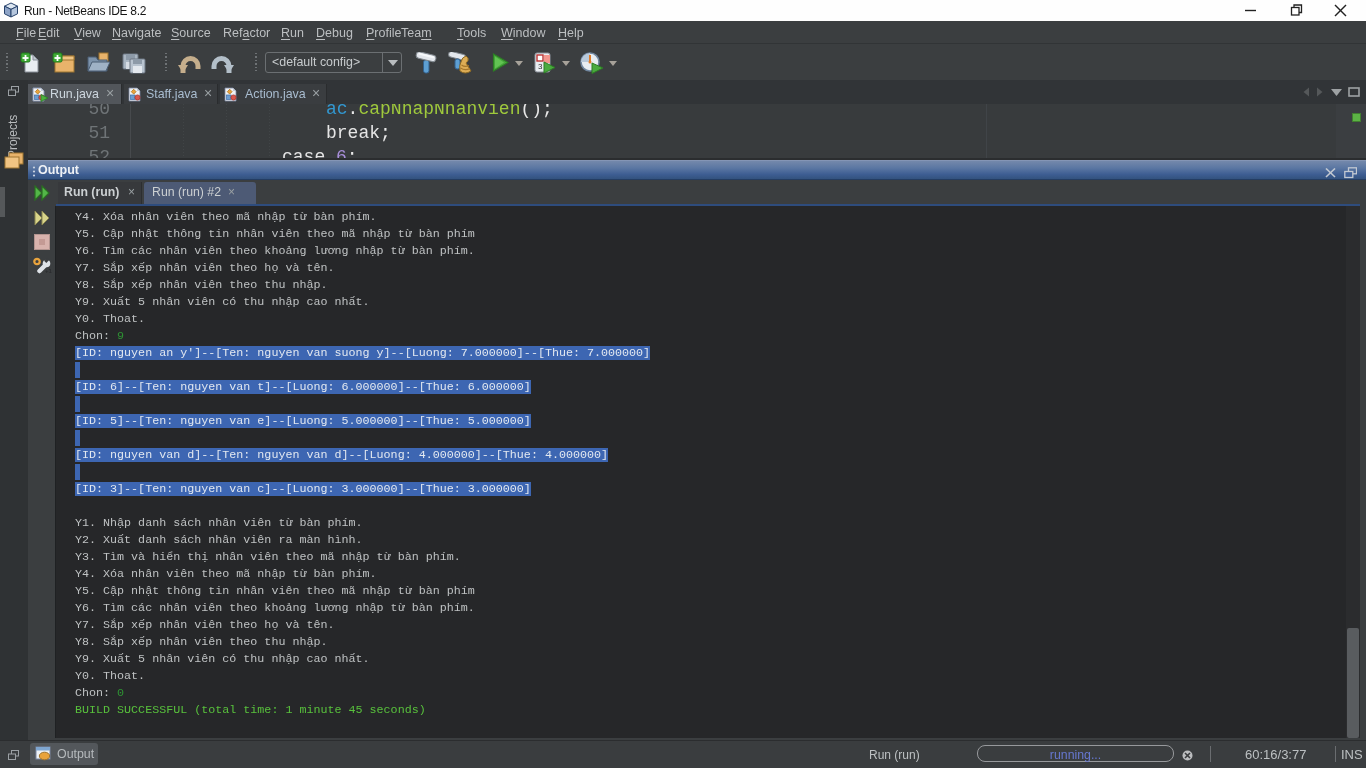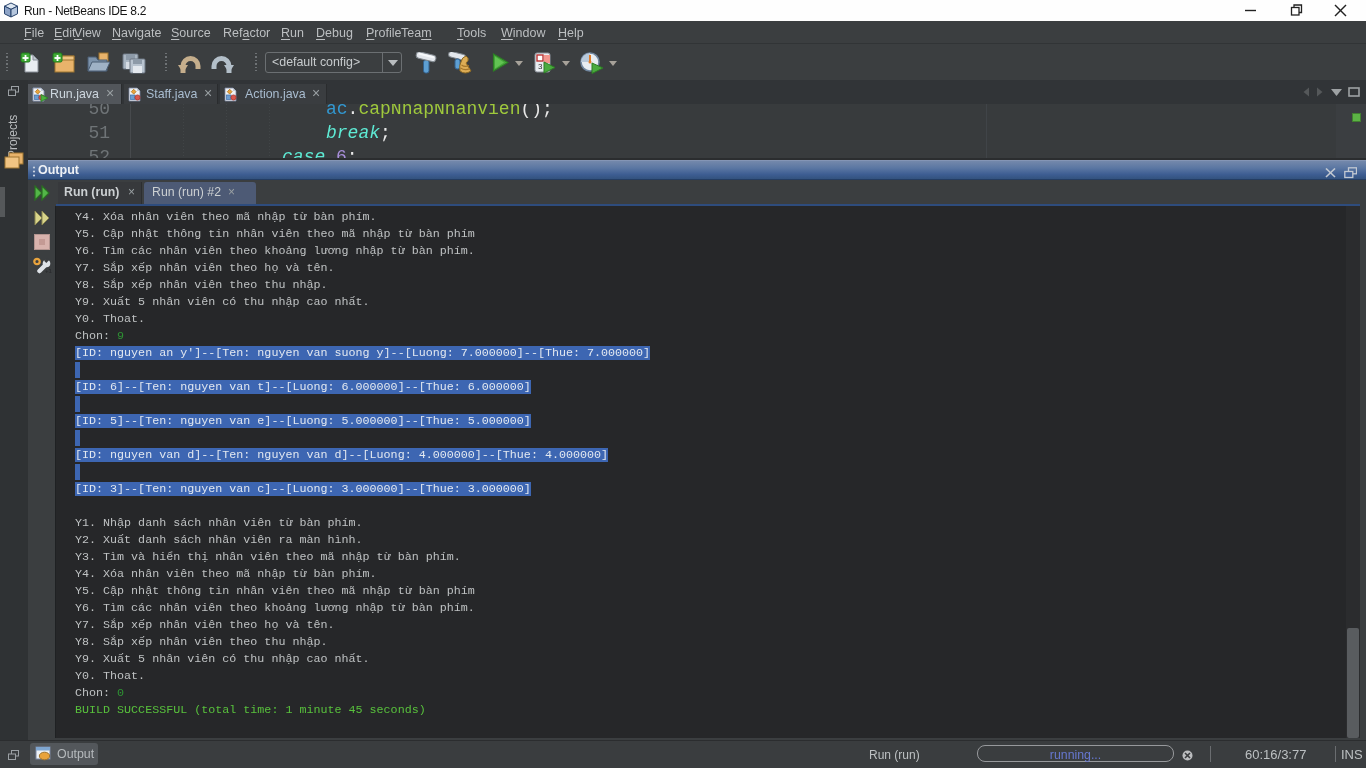--- a/index.html
+++ b/index.html
@@ -37,21 +37,21 @@
 
 #editor{left:28px;top:104px;width:1338px;height:56px;background:#383b3d;overflow:hidden}
 #gutterline{position:absolute;left:102px;top:0;width:1px;height:56px;background:#474a4d}
 .lnum{position:absolute;font-size:18px;font-family:"Liberation Mono",monospace;color:#6f7477;width:82px;text-align:right}
 .codeline{position:absolute;font-size:18px;font-family:"Liberation Mono",monospace;white-space:pre;color:#e8e8e8}
 .iguide{position:absolute;top:0;width:1px;height:56px;
  background-image:repeating-linear-gradient(180deg,#414547 0 1px,transparent 1px 3px)}
 #marginline{position:absolute;left:958px;top:0;width:1px;height:56px;background:#404448}
 #errcol{position:absolute;left:1308px;top:0;width:30px;height:56px;background:#3b3e41}
 #errsq{position:absolute;left:1324px;top:9px;width:9px;height:9px;background:#5cb345;border:1px solid #417f30}
-.kw{color:#5eead4;font-style:italic}
+.kw{color:#e5e5e5;}
 .meth{color:#9fc93c}
 .var{color:#3298d1}
 .num{color:#a98fdb}
 
 #outheader{left:28px;top:160px;width:1338px;height:20px;
  background:linear-gradient(180deg,#7488ab 0%,#5a76a2 40%,#3d5d92 75%,#33527e 100%);
  border-top:1px solid #8495b5;border-bottom:1px solid #243d63}
 #outheader .cap{position:absolute;left:10px;top:2px;font-size:12.5px;font-weight:bold;color:#eef1f5}
 #outtabs{left:28px;top:180px;width:1338px;height:24px;background:#3b3e40}
 .otab .lab{position:absolute;font-size:12.3px;color:#ccd0d2;white-space:pre}
@@ -88,22 +88,22 @@
     <svg class="abs" style="left:1243px;top:0" width="123" height="21" viewBox="0 0 123 21">
       <line x1="2" y1="10.5" x2="13" y2="10.5" stroke="#222" stroke-width="1.4"></line>
       <rect x="48.5" y="7.5" width="7.5" height="7.5" fill="none" stroke="#222" stroke-width="1.3"></rect>
       <path d="M51 7.5 V5 H58.5 V12.5 H56" fill="none" stroke="#222" stroke-width="1.3"></path>
       <line x1="92" y1="5" x2="103" y2="16" stroke="#222" stroke-width="1.4"></line>
       <line x1="103" y1="5" x2="92" y2="16" stroke="#222" stroke-width="1.4"></line>
     </svg>
   </div>
 
   <div class="abs" id="menubar">
-    <span class="mi" style="left:24px"><u>F</u>ile</span>
-    <span class="mi" style="left:54px"><u>E</u>dit</span>
+    <span class="mi" style="left:16px"><u>F</u>ile</span>
+    <span class="mi" style="left:38px"><u>E</u>dit</span>
     <span class="mi" style="left:74px"><u>V</u>iew</span>
     <span class="mi" style="left:112px"><u>N</u>avigate</span>
     <span class="mi" style="left:171px"><u>S</u>ource</span>
     <span class="mi" style="left:223px">Ref<u>a</u>ctor</span>
     <span class="mi" style="left:281px"><u>R</u>un</span>
     <span class="mi" style="left:316px"><u>D</u>ebug</span>
     <span class="mi" style="left:366px"><u>P</u>rofile</span>
     <span class="mi" style="left:401px">Tea<u>m</u></span>
     <span class="mi" style="left:457px"><u>T</u>ools</span>
     <span class="mi" style="left:501px"><u>W</u>indow</span>

